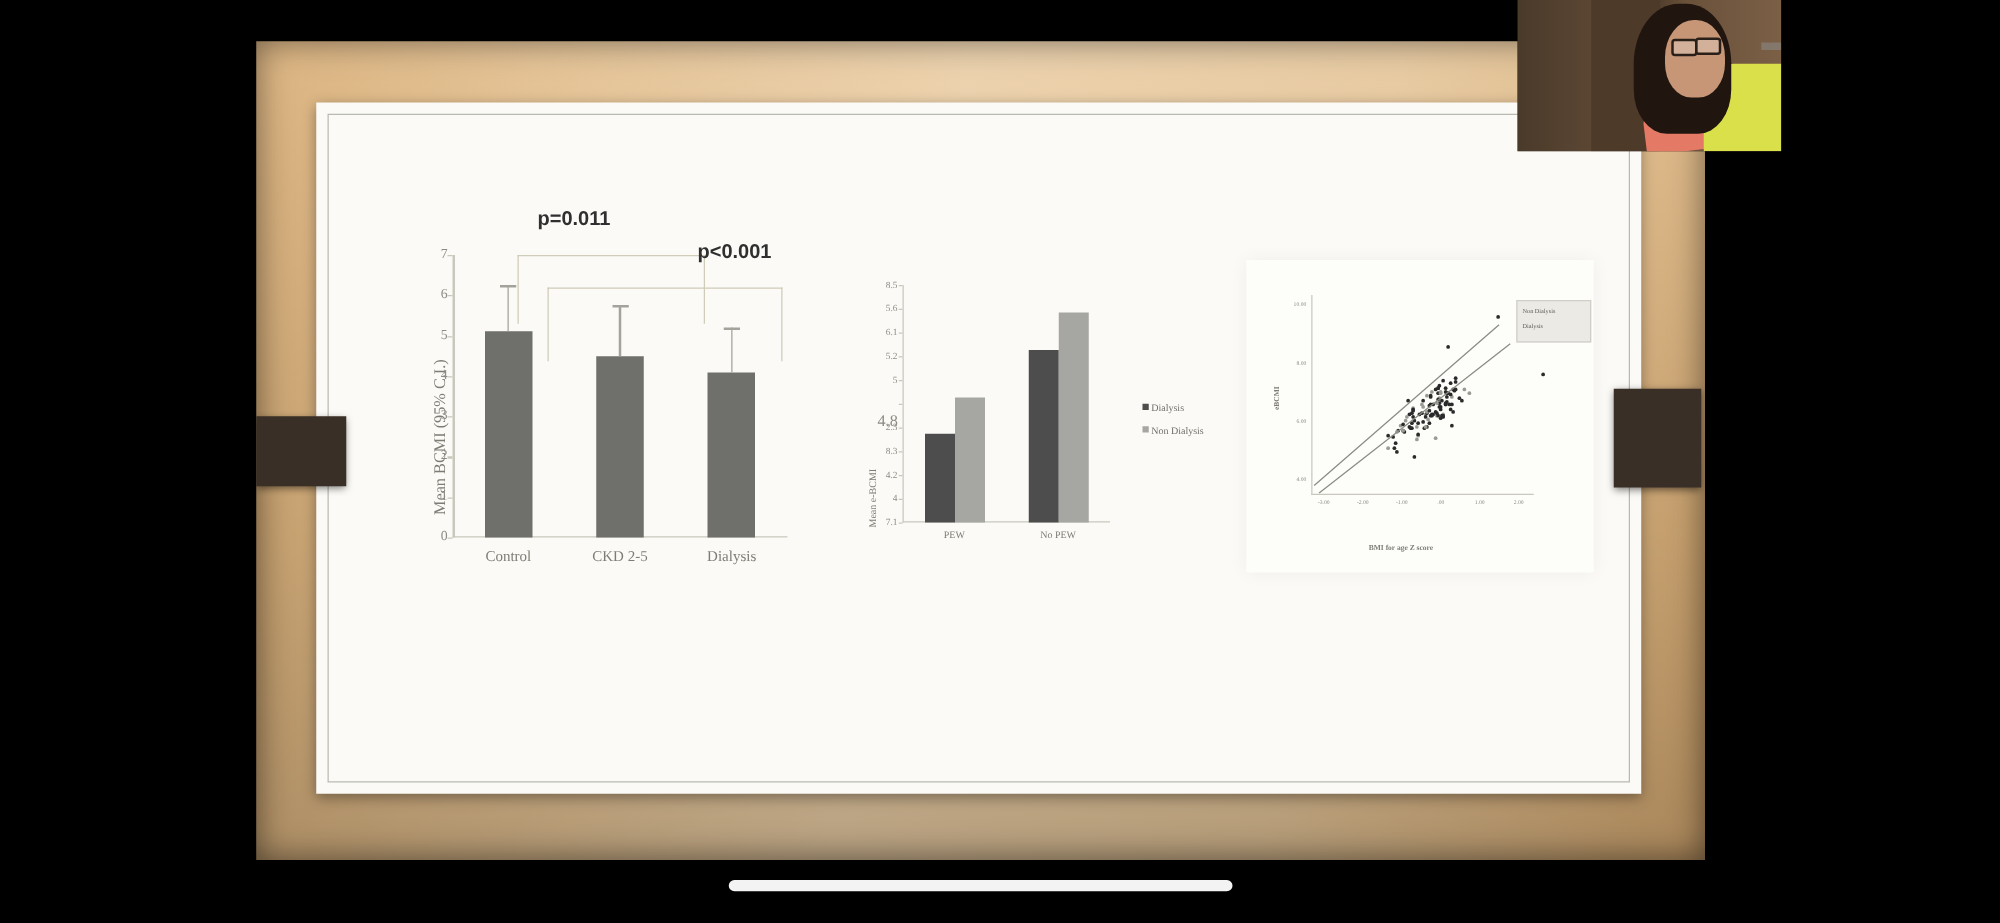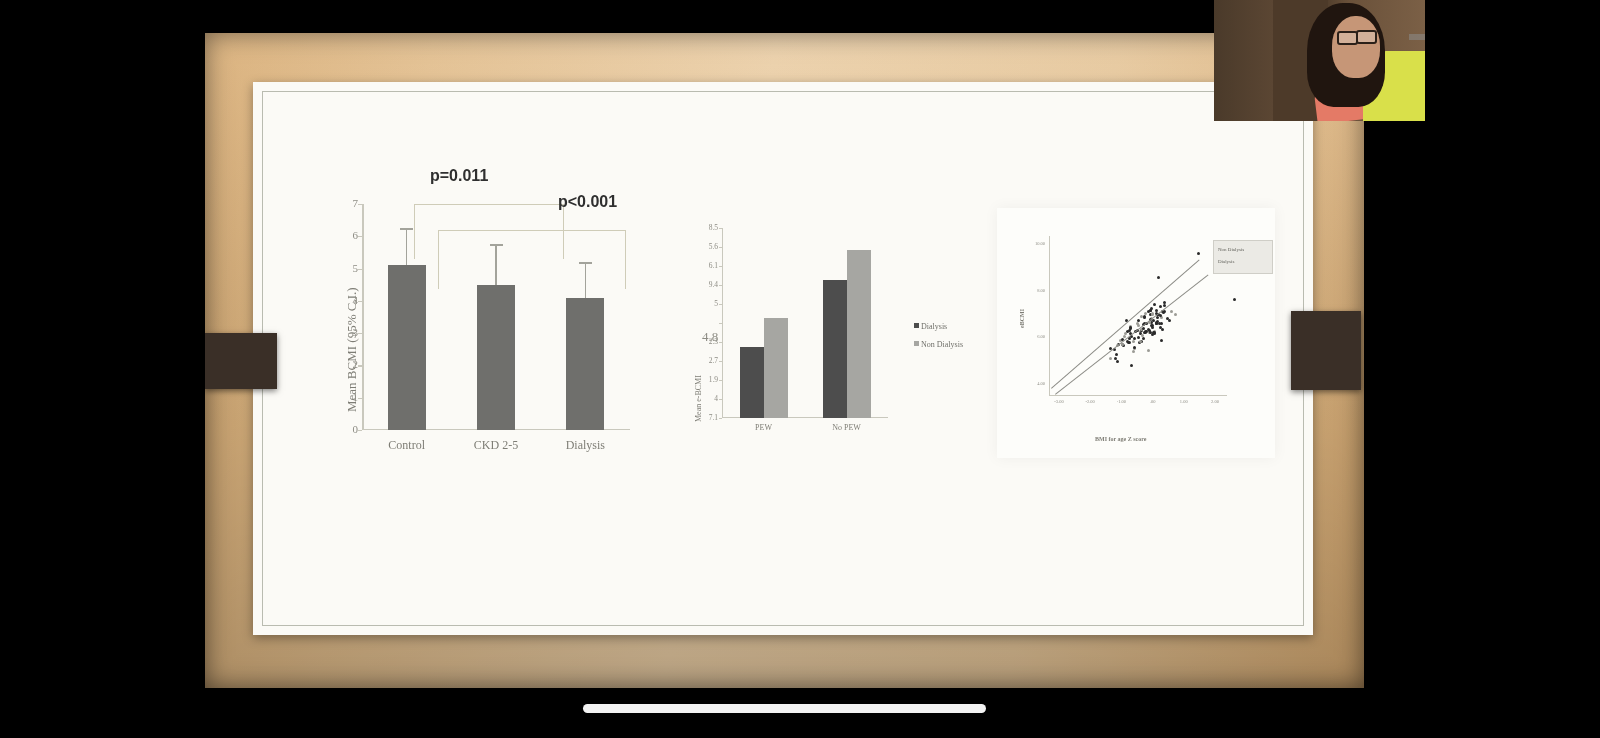--- a/index.html
+++ b/index.html
@@ -159,31 +159,31 @@
   <div class="chart blurwrap" id="chart2">
     <div class="ax-title" style="left:8px;top:200px;transform:rotate(-90deg);font-size:8px;">Mean e-BCMI</div>
     <div id="c2-plot">
       <div class="axis-line" style="left:0;top:0;width:1.2px;height:190px;"></div>
       <div class="axis-line" style="left:0;bottom:0;width:166px;height:1.2px;"></div>
       <div id="c2-ticks">
           <div class="tick-lbl" style="left: -20px; top: 185px; width: 16px; text-align: right; font-size: 7.5px;">7.1</div>
           <div class="axis-line" style="left: -3px; top: 190px; width: 3px; height: 1px;"></div>
           <div class="tick-lbl" style="left: -20px; top: 166px; width: 16px; text-align: right; font-size: 7.5px;">4</div>
           <div class="axis-line" style="left: -3px; top: 171px; width: 3px; height: 1px;"></div>
-          <div class="tick-lbl" style="left: -20px; top: 147px; width: 16px; text-align: right; font-size: 7.5px;">1.9</div>
+          <div class="tick-lbl" style="left: -20px; top: 147px; width: 16px; text-align: right; font-size: 7.5px;">4.2</div>
           <div class="axis-line" style="left: -3px; top: 152px; width: 3px; height: 1px;"></div>
-          <div class="tick-lbl" style="left: -20px; top: 128px; width: 16px; text-align: right; font-size: 7.5px;">2.7</div>
+          <div class="tick-lbl" style="left: -20px; top: 128px; width: 16px; text-align: right; font-size: 7.5px;">8.3</div>
           <div class="axis-line" style="left: -3px; top: 133px; width: 3px; height: 1px;"></div>
           <div class="tick-lbl" style="left: -20px; top: 109px; width: 16px; text-align: right; font-size: 7.5px;">2.3</div>
           <div class="axis-line" style="left: -3px; top: 114px; width: 3px; height: 1px;"></div>
           <div class="tick-lbl" style="left: -20px; top: 101px; width: 16px; text-align: right; font-size: 13px;">4.8</div>
           <div class="axis-line" style="left: -3px; top: 95px; width: 3px; height: 1px;"></div>
           <div class="tick-lbl" style="left: -20px; top: 71px; width: 16px; text-align: right; font-size: 7.5px;">5</div>
           <div class="axis-line" style="left: -3px; top: 76px; width: 3px; height: 1px;"></div>
-          <div class="tick-lbl" style="left: -20px; top: 52px; width: 16px; text-align: right; font-size: 7.5px;">9.4</div>
+          <div class="tick-lbl" style="left: -20px; top: 52px; width: 16px; text-align: right; font-size: 7.5px;">5.2</div>
           <div class="axis-line" style="left: -3px; top: 57px; width: 3px; height: 1px;"></div>
           <div class="tick-lbl" style="left: -20px; top: 33px; width: 16px; text-align: right; font-size: 7.5px;">6.1</div>
           <div class="axis-line" style="left: -3px; top: 38px; width: 3px; height: 1px;"></div>
           <div class="tick-lbl" style="left: -20px; top: 14px; width: 16px; text-align: right; font-size: 7.5px;">5.6</div>
           <div class="axis-line" style="left: -3px; top: 19px; width: 3px; height: 1px;"></div>
           <div class="tick-lbl" style="left: -20px; top: -5px; width: 16px; text-align: right; font-size: 7.5px;">8.5</div>
           <div class="axis-line" style="left: -3px; top: 0px; width: 3px; height: 1px;"></div>
         </div>
       <div id="c2-bars">
           <div class="c2-bar" style="left: 17.5px; height: 71.25px; background: rgb(77, 77, 77);"></div>

